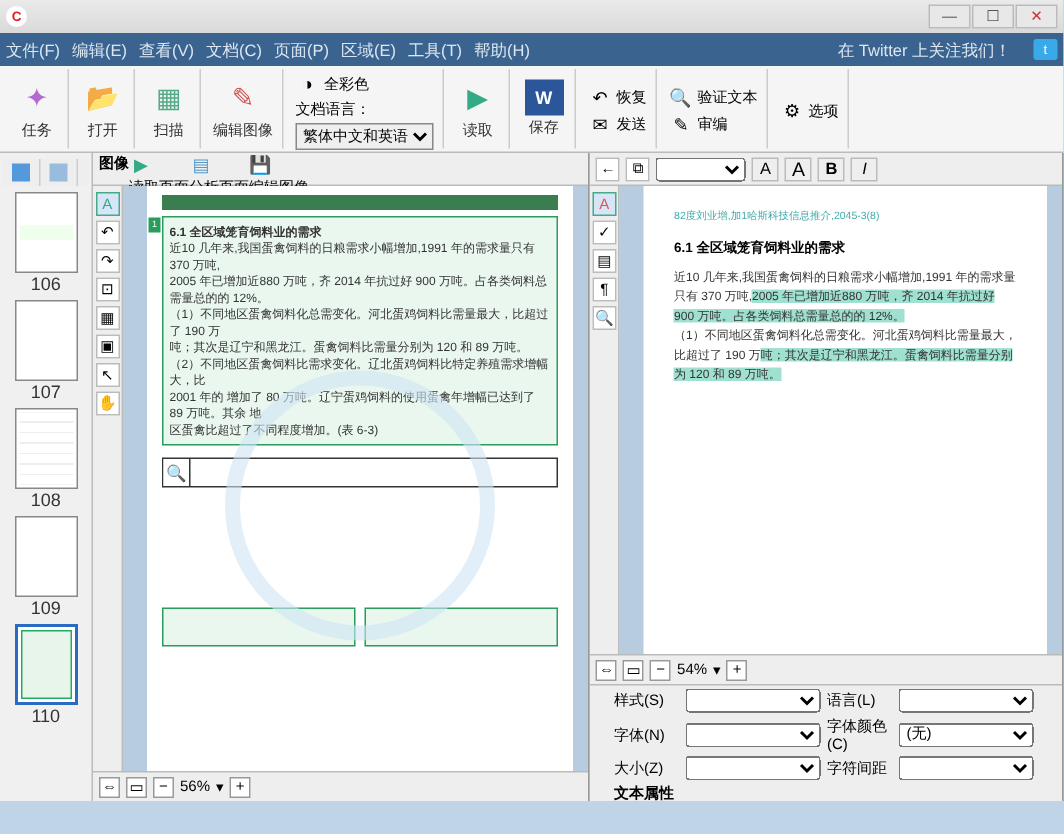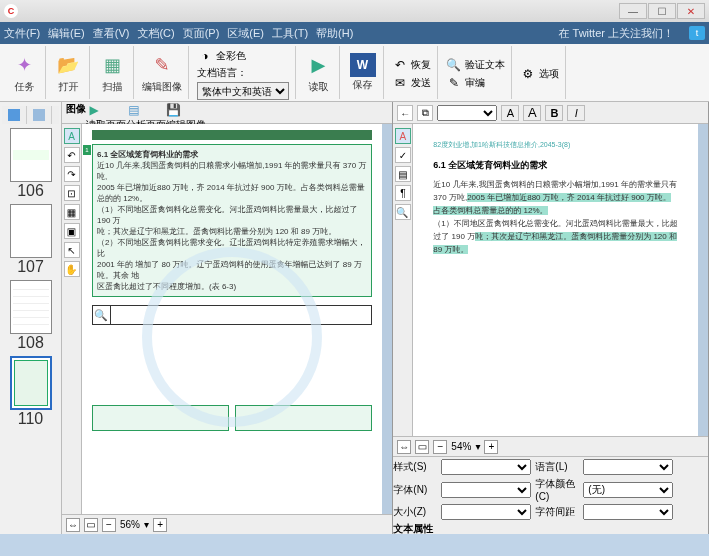--- a/index.html
+++ b/index.html
@@ -26,54 +26,54 @@
 .viewtabs{height:22px;background:#eee;border-bottom:1px solid #bbb;display:flex}
 .vtab{padding:0 6px;display:flex;align-items:center;gap:3px;border-right:1px solid #ccc;font-size:10px}
 .vtab .ic{width:12px;height:12px;background:#6a9}
 .body{display:flex;height:432px}
 .thumbs{width:62px;background:#f0f0f0;border-right:1px solid #bbb;overflow-y:auto;padding:4px 2px}
 .thumbs::-webkit-scrollbar{width:10px}
 .thumbs::-webkit-scrollbar-thumb{background:#bbb}
 .thumb{margin:4px auto 2px;text-align:center}
 .thumb .pg{width:42px;height:54px;background:#fff;border:1px solid #888;margin:0 auto;position:relative;overflow:hidden}
 .thumb .pg.sel{border:2px solid #2a6bc4}
-.thumb .num{font-size:16px;color:#333}
+.thumb .num{font-size:12px;color:#333}
 .tcontent{position:absolute;inset:2px;font-size:3px;line-height:3px}
 .pg106 .tcontent{background:linear-gradient(#fff 40%,#efe 40% 60%,#fff 60%)}
 .pg107{background:#fadadd}
 .pg108 .tcontent{background:repeating-linear-gradient(#fff 0 6px,#eee 6px 7px)}
 .pg110 .tcontent{border:1px solid #2a6;background:#e7f5ea}
 .pg111 .tcontent{background:repeating-linear-gradient(90deg,#fff 0 8px,#eaeaea 8px 9px)}
 .splitpane{flex:1;display:flex}
 .pane{flex:1;display:flex;flex-direction:column;border-right:1px solid #999;background:#4a6b8c}
 .pane-tools{width:20px;background:#eee;border-right:1px solid #bbb;display:flex;flex-direction:column;align-items:center;padding-top:4px;gap:3px}
 .tool{width:16px;height:16px;border:1px solid #bbb;background:#fff;display:flex;align-items:center;justify-content:center;font-size:10px}
 .tool.sel{background:#d6e6f7;border-color:#4a8}
 .pane-head{height:22px;background:#eee;border-bottom:1px solid #bbb;display:flex;align-items:flex-start;padding:0 4px;gap:0;font-size:10px}
 .pane-body{flex:1;display:flex;background:#b8cce0;overflow:hidden}
 .pane-status{height:20px;background:#eee;border-top:1px solid #bbb;display:flex;align-items:center;padding:0 4px;gap:4px;font-size:10px}
-.canvas{flex:1;background:#fff;margin:0 10px 0 0;position:relative;overflow:auto}
+.canvas{flex:1;background:#fff;margin:0 10px 0 16px;position:relative;overflow:auto}
 .watermark{position:absolute;top:50%;left:50%;width:180px;height:180px;border:10px solid #cfe5f3;border-radius:50%;transform:translate(-50%,-40%);opacity:.6}
 .greenbox{border:1px solid #2a9d5c;background:#e9f7ef;padding:4px;font-size:8px;line-height:11px;color:#333;position:relative}
 .greenbox .tag{position:absolute;left:-10px;top:0;width:8px;height:10px;background:#2a9d5c;color:#fff;font-size:6px;display:flex;align-items:center;justify-content:center}
 .imgpage{padding:6px 10px}
 .pgbanner{height:10px;background:#3a7d4f;margin-bottom:4px}
 .tablebox{border:1px solid #333;height:20px;margin-top:8px;display:flex}
 .tablebox .mag{width:18px;background:#fff;border-right:1px solid #333;display:flex;align-items:center;justify-content:center}
 .bottomgreen{margin-top:80px;display:flex;gap:6px}
 .bottomgreen .gb{flex:1;border:1px solid #2a9d5c;background:#e9f7ef;height:26px;font-size:6px;padding:2px}
 .textpane{background:#fff}
 .textpane-head{display:flex;align-items:center;gap:4px;padding:0 4px}
 .textpane-head select{font-size:10px;height:16px}
 .textpane-head .fbtn{width:18px;height:16px;border:1px solid #bbb;display:flex;align-items:center;justify-content:center;font-size:11px}
 .doctext{padding:14px 20px;font-size:8px;line-height:13px;color:#333}
 .doctext h4{font-size:9px;margin:6px 0;color:#000}
 .doctext .hdr{color:#4aa;font-size:7px;margin-bottom:8px}
 .hl{background:#9fe0d0}
-.proppane{height:78px;background:#eee;border-top:1px solid #bbb;padding:2px 0;font-size:10px}
+.proppane{height:78px;background:#eee;border-top:1px solid #bbb;padding:2px 16px;font-size:10px}
 .proprow{display:flex;align-items:center;gap:4px;margin-bottom:2px}
 .proprow label{width:44px}
 .proprow select,.proprow input{font-size:10px;height:16px;flex:1;max-width:90px}
 .rightpane{width:300px}
 .zbtn{width:14px;height:14px;border:1px solid #999;background:#fff;display:flex;align-items:center;justify-content:center;font-size:10px}
 </style>
 </head>
 <body>
 
 <div class="titlebar">
@@ -192,20 +192,26 @@
         <div class="pg pg107">
           <div class="tcontent"></div>
         </div>
         <div class="num">107</div>
       </div>
     <div class="thumb">
         <div class="pg pg108">
           <div class="tcontent"></div>
         </div>
         <div class="num">108</div>
+      </div>
+    <div class="thumb">
+        <div class="pg">
+          <div class="tcontent"></div>
+        </div>
+        <div class="num">109</div>
       </div>
     <div class="thumb">
         <div class="pg pg110 sel">
           <div class="tcontent"></div>
         </div>
         <div class="num">110</div>
       </div>
   </div>
 
   <div class="splitpane">

